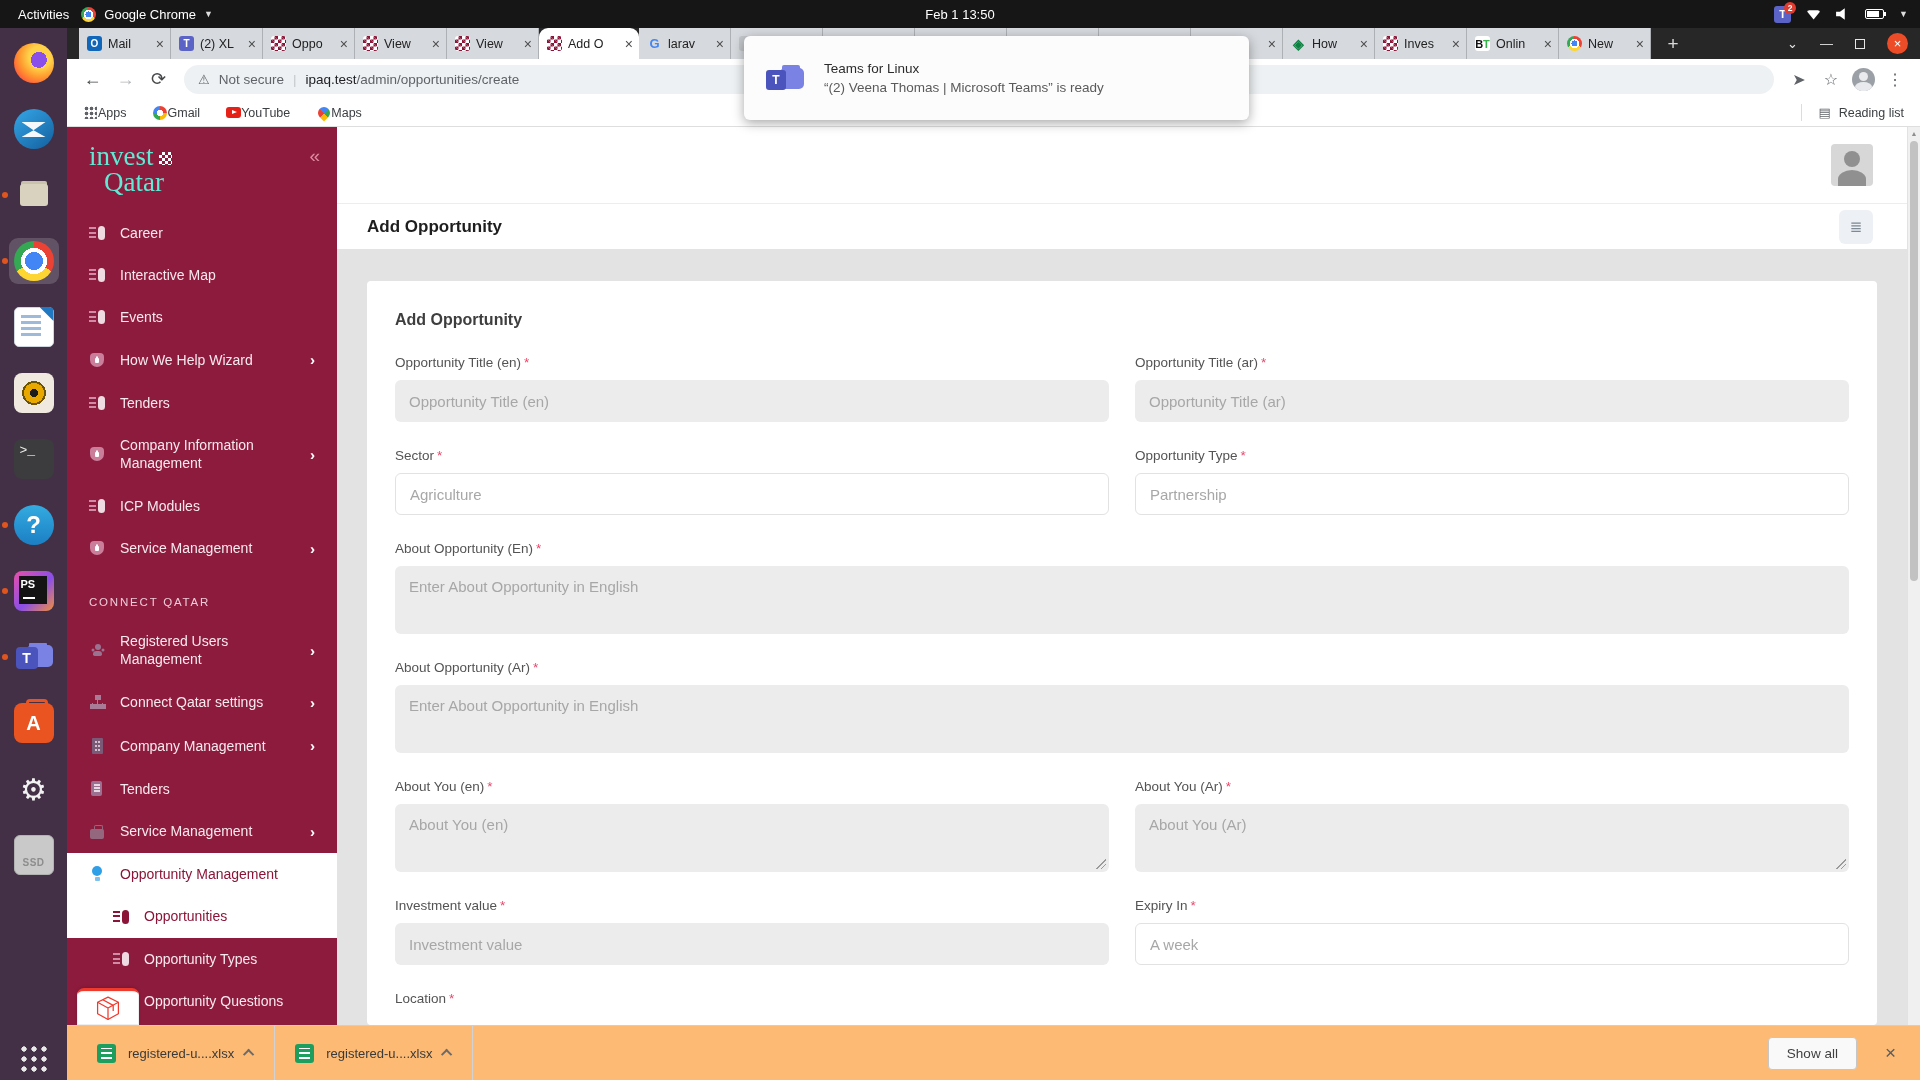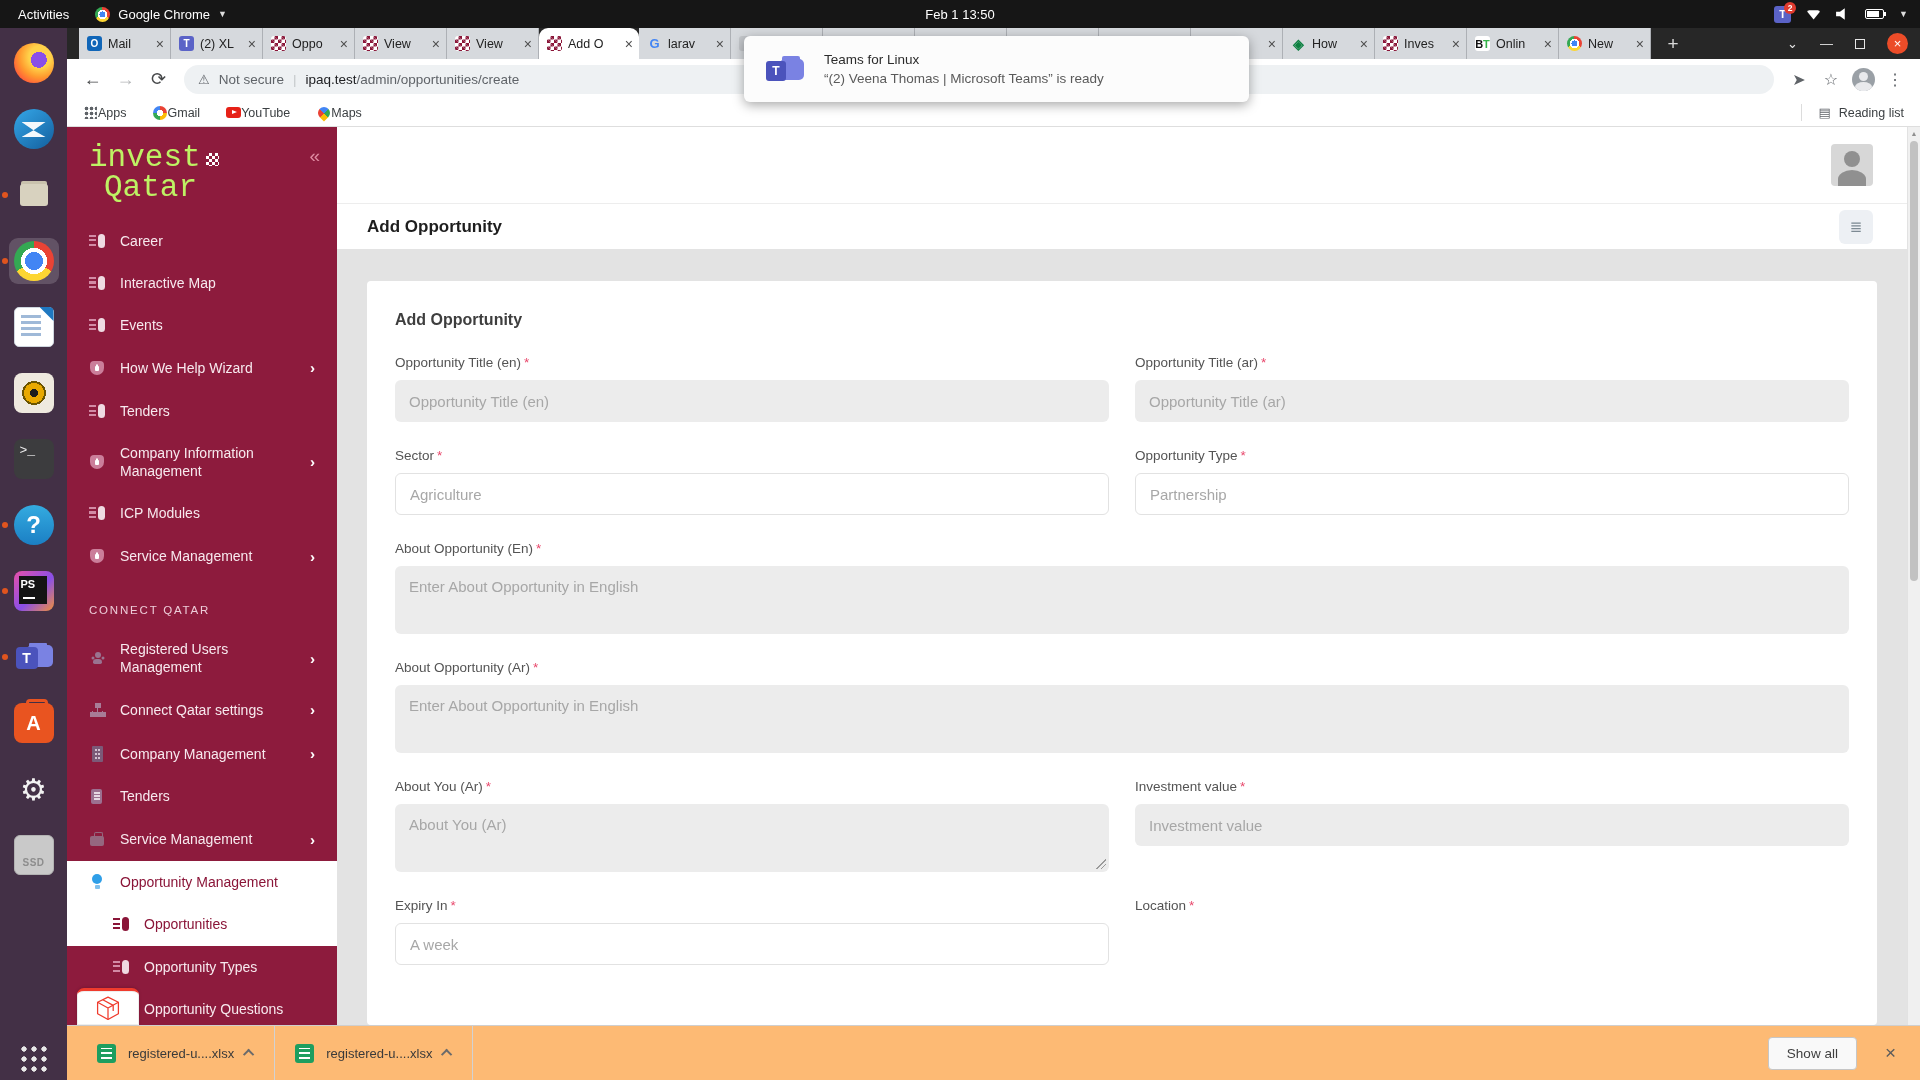--- a/index.html
+++ b/index.html
@@ -2,21 +2,21 @@
 <html><head>
 <meta charset="utf-8">
 <style>
   * { margin:0; padding:0; box-sizing:border-box; cursor:default; }
   html,body { width:1920px; height:1080px; overflow:hidden; background:#000;
     font-family:"Liberation Sans", sans-serif; }
 
   
   .topbar { height:28px; background:#161616; color:#fff; display:flex; align-items:center;
     font-size:13px; position:relative; z-index:60; }
-  .tb-left { display:flex; align-items:flex-end; gap:26px; padding-left:18px; }
+  .tb-left { display:flex; align-items:flex-end; gap:12px; padding-left:18px; }
   .tb-appmenu { display:flex; align-items:center; gap:8px; }
   .tb-clock { position:absolute; left:50%; transform:translateX(-50%); font-size:13px; }
   .tb-right { margin-left:auto; display:flex; align-items:center; gap:15px; padding-right:12px; }
   .mini-chrome { width:15px; height:15px; border-radius:50%;
     background: radial-gradient(circle, #4285f4 0 3px, #fff 3px 4.6px, transparent 4.6px),
       conic-gradient(#ea4335 0 120deg, #fdd633 120deg 240deg, #34a853 240deg 360deg); }
   .caret { font-size:9px; color:#ddd; }
   .tray-teams { position:relative; width:17px; height:17px; border-radius:3px; background:#5b63c7;
     color:#fff; font-size:11px; font-weight:bold; display:flex; align-items:center; justify-content:center; }
   .tray-badge { position:absolute; right:-5px; top:-4px; min-width:12px; height:12px; border-radius:6px;
@@ -156,21 +156,21 @@
     background: conic-gradient(#4285f4 0 90deg, #34a853 90deg 180deg, #fbbc05 180deg 270deg, #ea4335 270deg 360deg); }
   .reading { margin-left:auto; display:flex; align-items:center; gap:8px; border-left:1px solid #dcdcdc;
     padding-left:16px; height:17px; color:#3c4043; }
   .bi-reading { color:#5f6368; font-size:13px; }
 
   
   .content { flex:1; min-height:0; display:flex; background:#e3e3e3; position:relative; }
 
   .sidebar { width:270px; flex-shrink:0; background:#8d1b3d; overflow:hidden; }
   .side-head { display:flex; justify-content:space-between; padding:16px 20px 16px 22px; }
-  .logo { font-family:Liberation Mono, monospace; font-size:31px; line-height:0.98; color:#bef264; }
+  .logo { font-family:Liberation Serif, serif; font-size:27px; line-height:0.98; color:#5eead4; }
   .logo .l2 { margin-left:15px; }
   .logo-mark { display:inline-block; width:13px; height:13px; margin-left:5px;
     background-image:linear-gradient(45deg,#fff 25%,transparent 25%,transparent 75%,#fff 75%),
       linear-gradient(45deg,#fff 25%,transparent 25%,transparent 75%,#fff 75%);
     background-size:6px 6px; background-position:0 0, 3px 3px; }
   .collapse { color:#df8aa1; font-size:19px; letter-spacing:-3px; margin-top:2px; }
   .side-item { display:flex; align-items:center; gap:14px; padding:12px 16px 12px 22px;
     font-size:14px; color:#f7e9ee; line-height:1.3; }
   .side-item .lbl { flex:1; }
   .side-item .chev { font-size:15px; font-weight:bold; color:#fff; margin-right:6px; }
@@ -260,21 +260,21 @@
   .xlsx::after { content:""; position:absolute; inset:4px;
     background:repeating-linear-gradient(to bottom, #fff 0 1.5px, transparent 1.5px 4.5px); }
   .dl-caret { width:8px; height:8px; border-left:2px solid #6b6b6b; border-top:2px solid #6b6b6b;
     transform:rotate(45deg) translateY(2px); }
   .dl-right { margin-left:auto; display:flex; align-items:center; gap:28px; padding-right:24px; }
   .showall { border:1px solid #c6c6c6; background:#f9f9f9; border-radius:4px; padding:8px 18px;
     font-size:13.5px; color:#3f3f3f; }
   .dl-x { font-size:19px; color:#5c5c5c; }
 
   
-  .notification { position:absolute; left:744px; top:36px; width:505px; height:66px; background:#fcfcfc;
+  .notification { position:absolute; left:744px; top:36px; width:505px; height:84px; background:#fcfcfc;
     border-radius:6px; box-shadow:0 3px 12px rgba(0,0,0,.35); display:flex; align-items:center;
     gap:20px; padding:0 22px; z-index:100; }
   .nt-ic { position:relative; width:38px; height:32px; flex-shrink:0; }
   .nt-ic::before { content:""; position:absolute; right:0; top:6px; width:24px; height:21px;
     border-radius:5px; background:#7a82e3; box-shadow:-1px -6px 0 -3px #7a82e3; }
   .nt-ic::after { content:"T"; position:absolute; left:0; top:8px; width:20px; height:20px;
     background:#4b53bc; border-radius:3px; color:#fff; font-size:12px; font-weight:bold;
     display:flex; align-items:center; justify-content:center; }
   .nt-title { font-size:13.5px; color:#2c2c2c; margin-bottom:4px; }
   .nt-body { font-size:13.5px; color:#5a5a5a; }
@@ -636,20 +636,26 @@
                     <span>Enter About Opportunity  in English</span>
                   </div>
                 </div>
                 <div class="fld full">
                   <div class="flabel"><span>About Opportunity (Ar)</span><span class="req">*</span></div>
                   <div class="ctrl gray ta">
                     <span>Enter About Opportunity  in English</span>
                   </div>
                 </div>
                 <div class="fld">
+                  <div class="flabel"><span>About You (en)</span><span class="req">*</span></div>
+                  <div class="ctrl gray ta rz">
+                    <span>About You (en)</span>
+                  </div>
+                </div>
+                <div class="fld">
                   <div class="flabel"><span>About You (Ar)</span><span class="req">*</span></div>
                   <div class="ctrl gray ta rz">
                     <span>About You (Ar)</span>
                   </div>
                 </div>
                 <div class="fld">
                   <div class="flabel"><span>Investment value</span><span class="req">*</span></div>
                   <div class="ctrl gray">
                     <span>Investment value</span>
                   </div>

